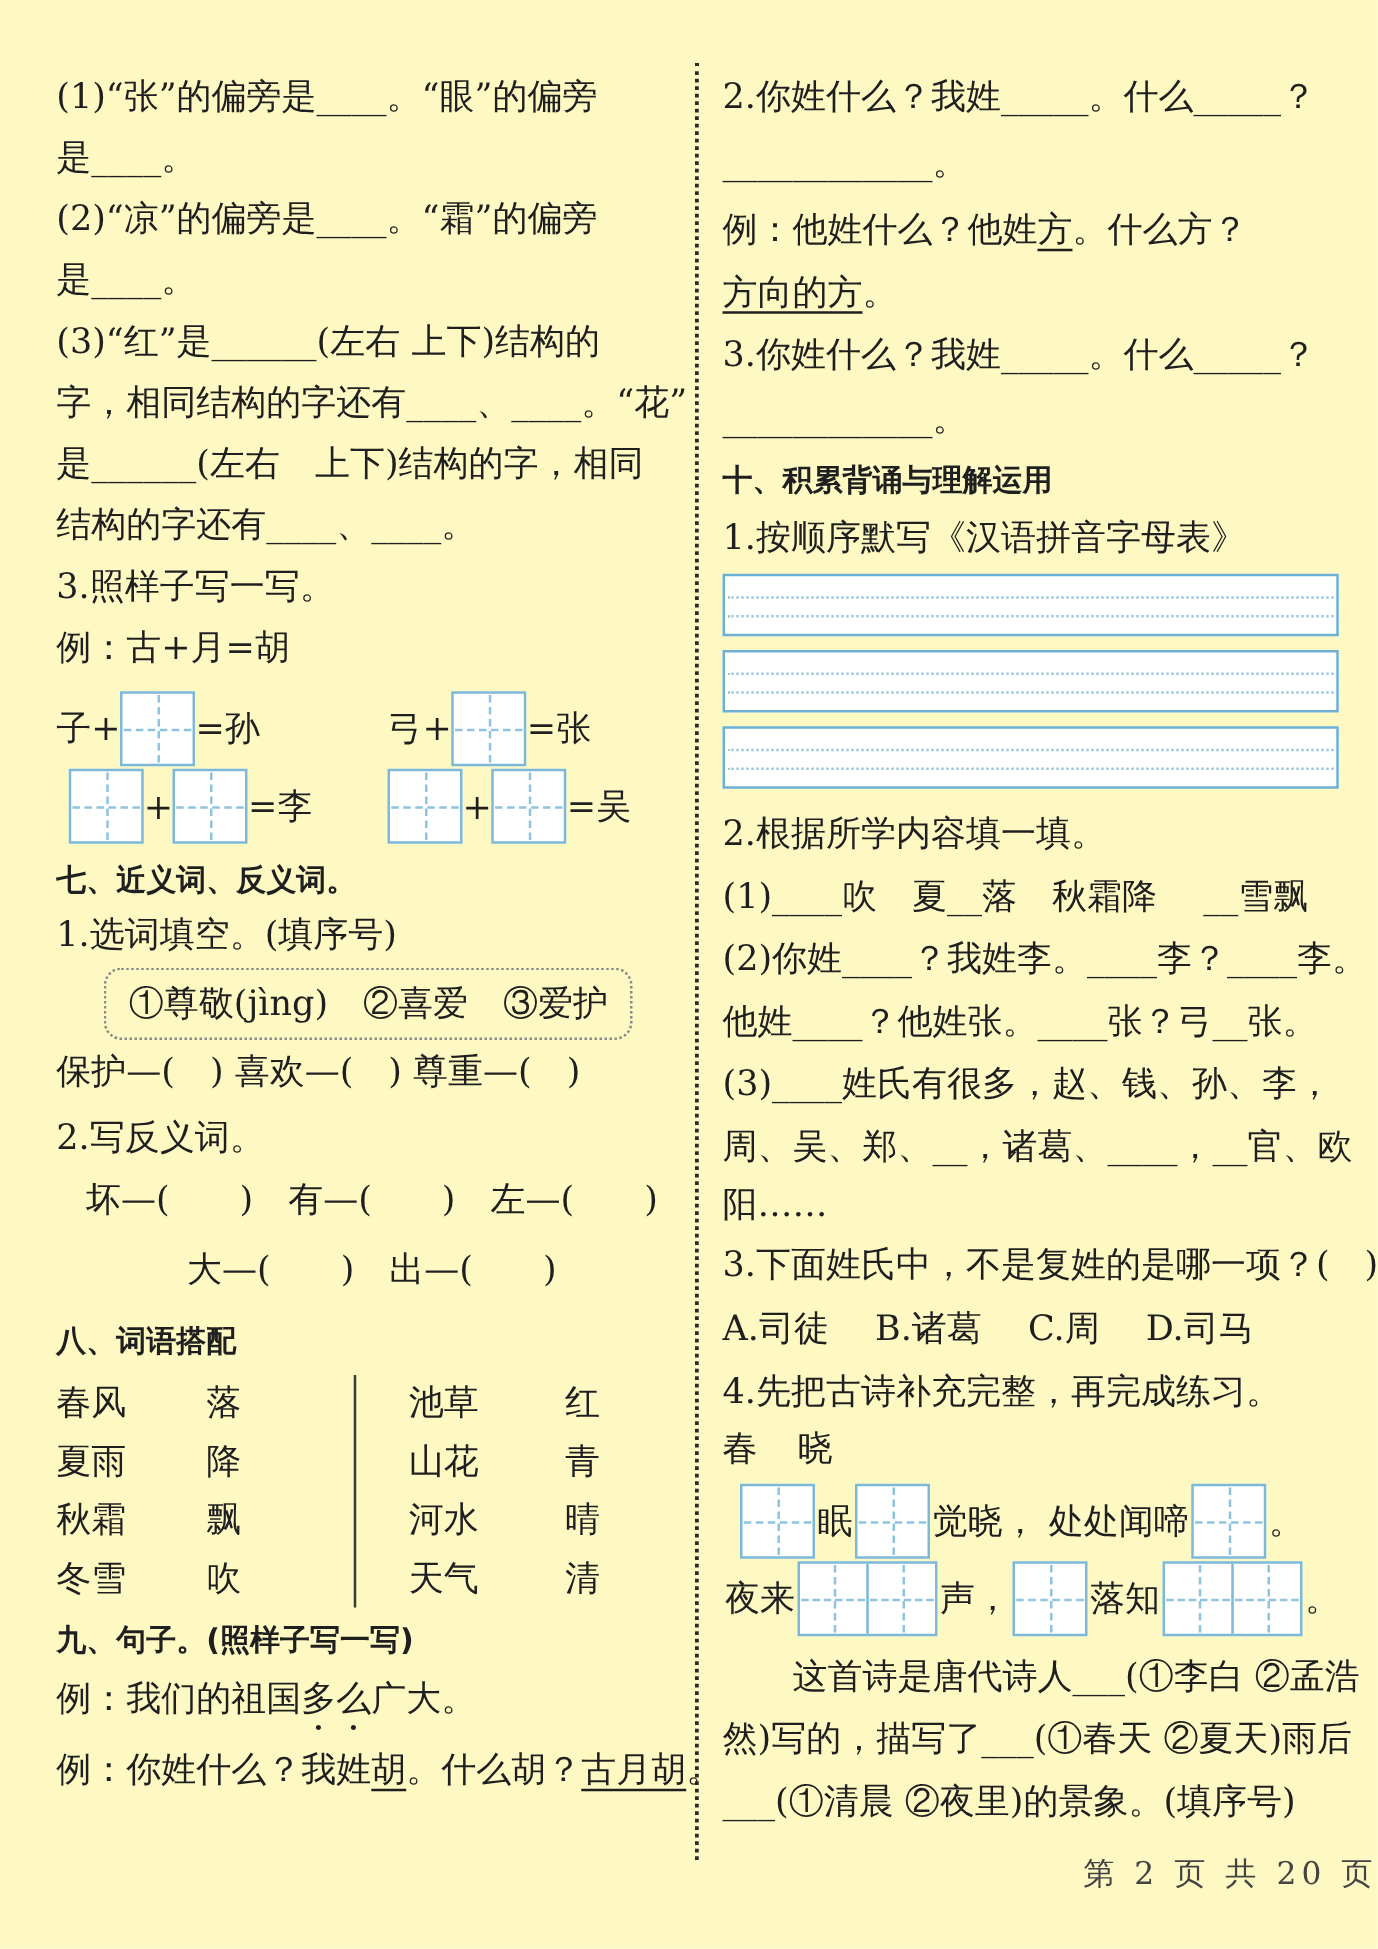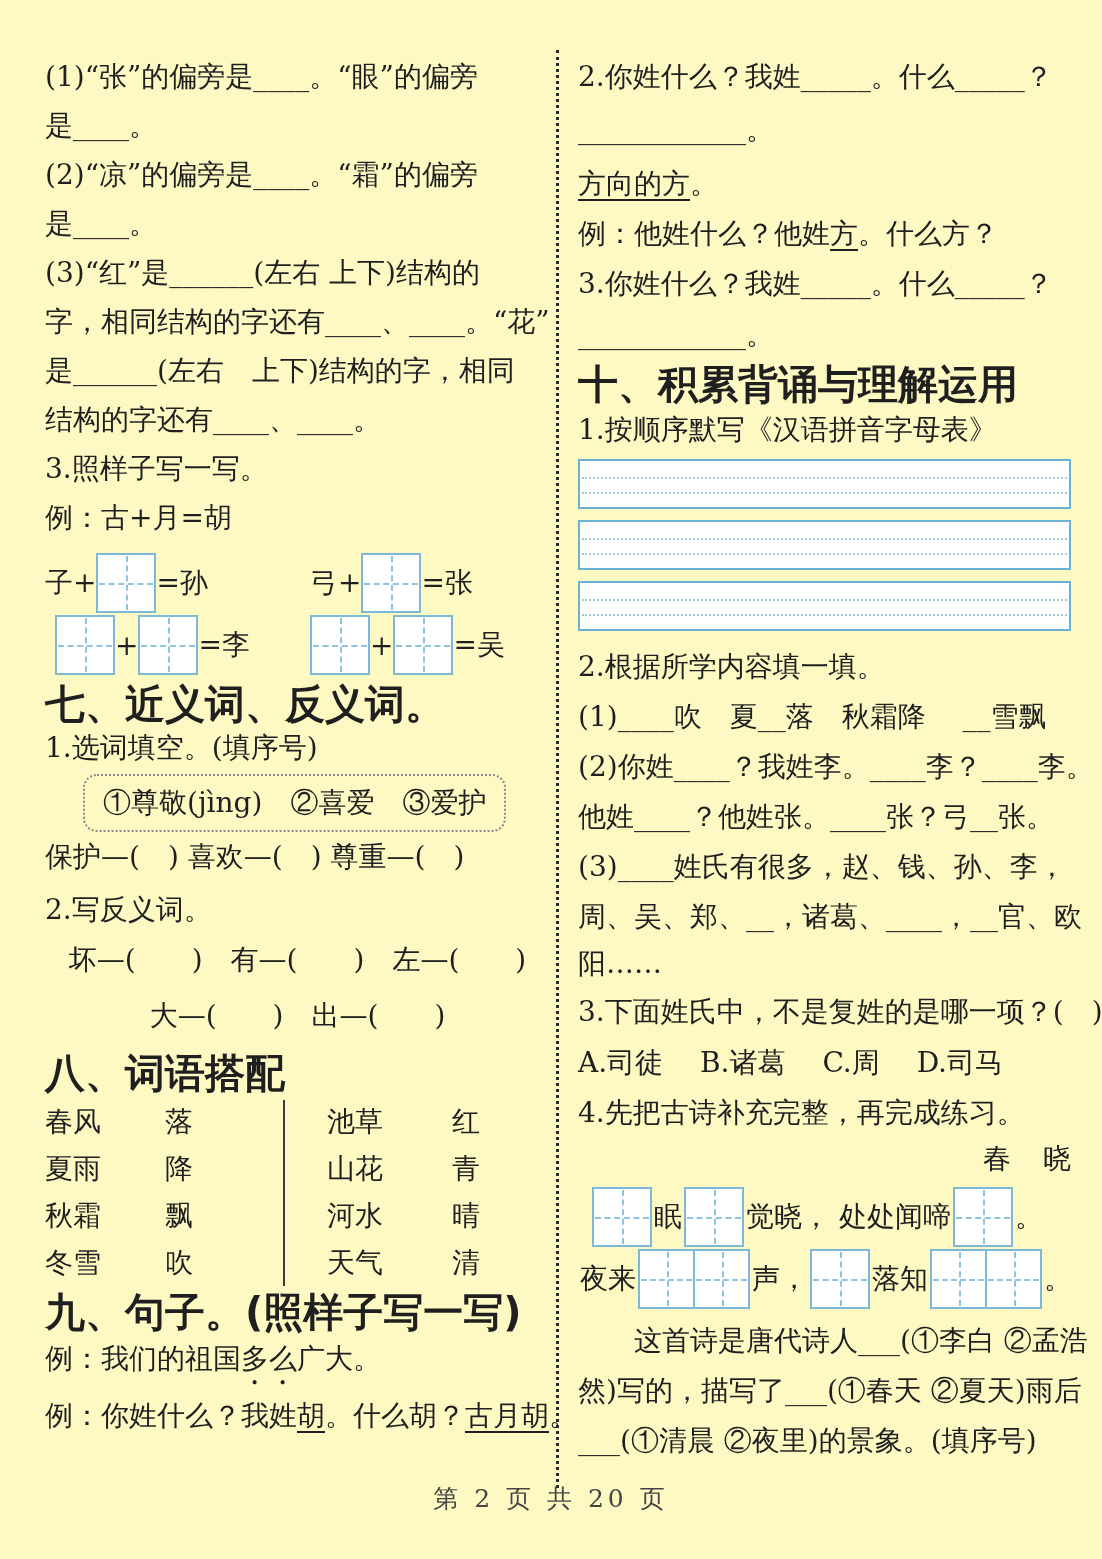--- a/index.html
+++ b/index.html
@@ -17,21 +17,21 @@
   .line{font-size:28px;line-height:49px;white-space:nowrap;}
   .lh44{line-height:44px;}
   .lh46{line-height:46px;}
   .lh50{line-height:50px;}
   .lh52{line-height:52px;}
   .lh54{line-height:54px;}
   .lh56{line-height:56px;text-align:center;}
   .lh58{line-height:58px;}
   .hdr{
     font-family:"DejaVu Sans","Liberation Sans",sans-serif;
-    font-weight:700;font-size:40px;
+    font-weight:700;font-size:24px;
   }
   .divider{
     position:absolute;left:556px;top:50px;height:1438px;width:0;
     border-left:3px dotted #2a2a2a;
   }
   
   .tzg{
     display:inline-block;width:56px;height:56px;
     border:2px solid #7cb9d9;background:#fff;
     position:relative;vertical-align:middle;flex:none;
@@ -71,28 +71,28 @@
   }
   .ul{text-decoration:underline;text-underline-offset:6px;text-decoration-thickness:2px;}
   
   .pinyin-box{
     height:46px;border:2px solid #6cb0d3;background:#fff;
     position:relative;margin:0 2px 11px 0;
   }
   .pinyin-box::before{content:"";position:absolute;left:2px;right:2px;top:35%;border-top:2px dotted #9ec9df;}
   .pinyin-box::after{content:"";position:absolute;left:2px;right:2px;top:67%;border-top:2px dotted #9ec9df;}
   .pinyin-wrap{margin-top:6px;}
-  .poem-title{font-size:28px;line-height:42px;text-align:right;letter-spacing:2px;}
+  .poem-title{font-size:28px;line-height:42px;text-align:left;letter-spacing:2px;}
   .poem-line{display:flex;align-items:center;height:62px;font-size:28px;white-space:pre;}
   .poem-line .ptxt{margin:0 2px;}
   .pl1{padding-left:14px;margin-top:6px;}
   .indent{padding-left:56px;}
   .footer{
     position:absolute;left:0;right:0;top:1482px;
-    text-align:center;font-size:25px;color:#444;letter-spacing:4px;
+    text-align:right;font-size:25px;color:#444;letter-spacing:4px;
   }
 </style>
 </head>
 <body>
 
 <div class="page">
 
   <div class="divider"></div>
 
   <div class="col" id="col-left">
@@ -174,22 +174,22 @@
     </div>
 
     <div class="line hdr lh44" style="margin-top:4px">九、句子。(照样子写一写)</div>
     <div class="line lh50"><span>例：我们的祖国</span><span class="emph">多么</span><span>广大。</span></div>
     <div class="line lh48"><span>例：你姓什么？我姓</span><span class="ul">胡</span><span>。什么胡？</span><span class="ul">古月胡</span><span>。</span></div>
   </div>
 
   <div class="col" id="col-right">
     <div class="line">2.你姓什么？我姓_____。什么_____？</div>
     <div class="line lh58">____________。</div>
+    <div class="line lh50"><span>例：他姓什么？他姓</span><span class="ul">方</span><span>。什么方？</span></div>
     <div class="line lh50"><span class="ul">方向的方</span><span>。</span></div>
-    <div class="line lh50"><span>例：他姓什么？他姓</span><span class="ul">方</span><span>。什么方？</span></div>
     <div class="line lh50">3.你姓什么？我姓_____。什么_____？</div>
     <div class="line lh52">____________。</div>
 
     <div class="line hdr lh46">十、积累背诵与理解运用</div>
     <div class="line lh46">1.按顺序默写《汉语拼音字母表》</div>
     <div class="pinyin-wrap">
       <div class="pinyin-box"></div>
       <div class="pinyin-box"></div>
       <div class="pinyin-box"></div>
     </div>

